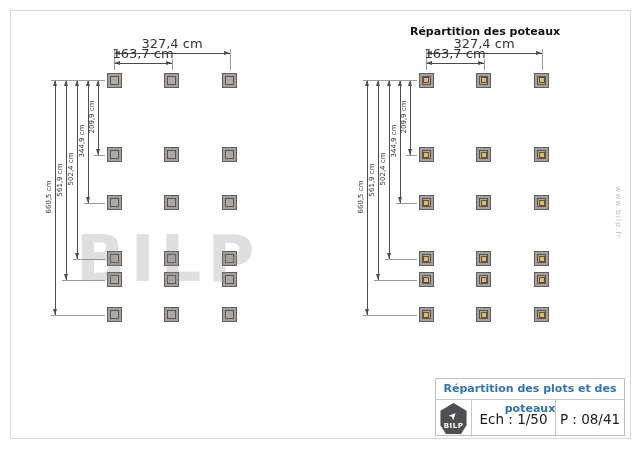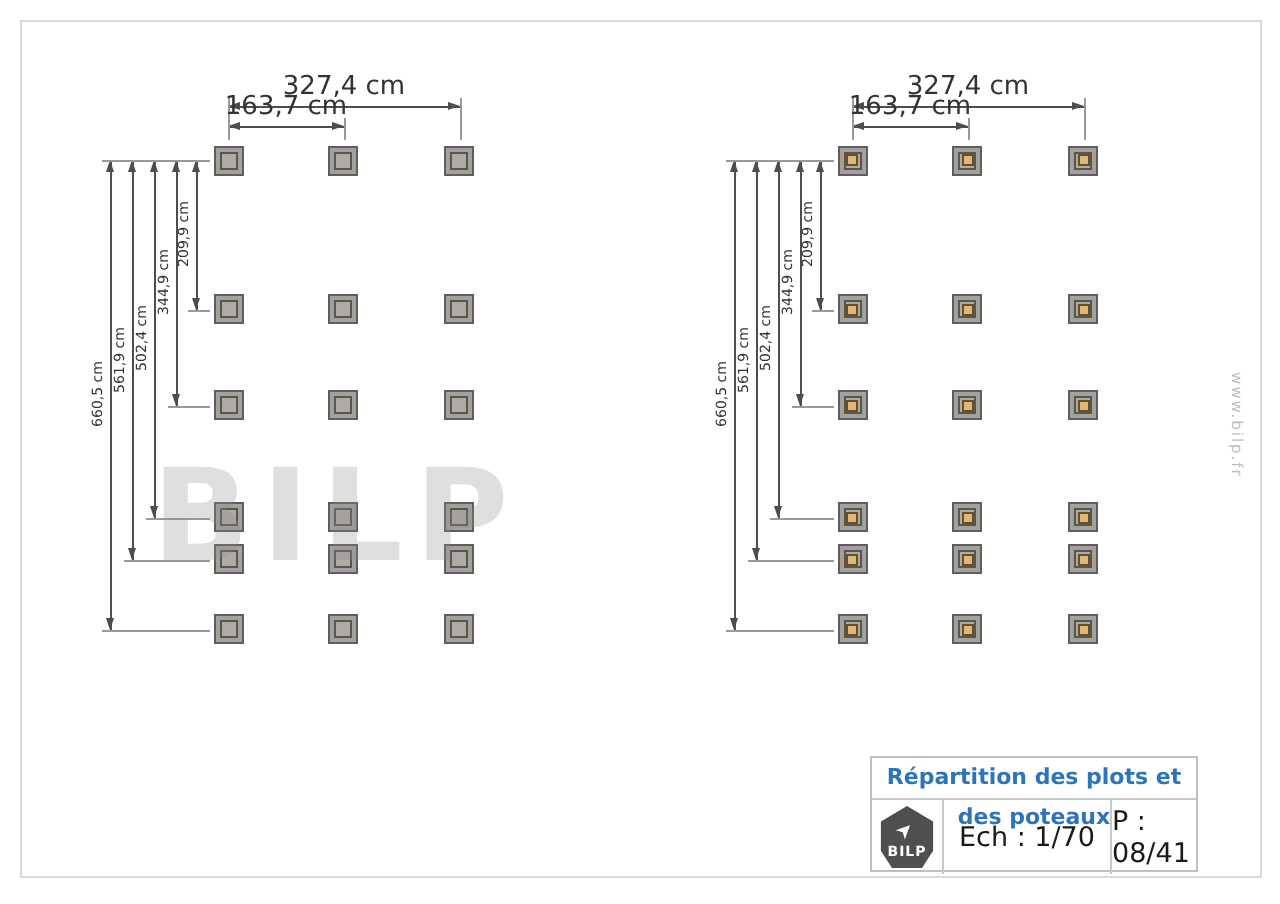--- a/index.html
+++ b/index.html
@@ -28,41 +28,42 @@
   .arr-left{border-top:2.5px solid transparent;border-bottom:2.5px solid transparent;border-right:6px solid #4d4d4d;}
   .arr-right{border-top:2.5px solid transparent;border-bottom:2.5px solid transparent;border-left:6px solid #4d4d4d;}
   
   .wm{position:absolute;font-weight:bold;color:rgba(140,140,140,0.28);pointer-events:none;z-index:30;
       font-family:"DejaVu Sans",sans-serif;}
   .wm1{left:74px;top:148px;font-size:62px;letter-spacing:5px;}
   .wm2{left:76px;top:222px;font-size:64px;letter-spacing:6px;}
   .side-url{position:absolute;left:614px;top:186px;writing-mode:vertical-rl;
             font-size:7.5px;color:#bdbdbd;letter-spacing:1px;}
   
-  .title-block{position:absolute;left:435px;top:378px;width:164px;height:58px;
+  .title-block{position:absolute;left:435px;top:378px;width:190px;height:58px;
                box-sizing:border-box;border:1px solid #b8c0c8;background:#fff;z-index:40;}
   .tb-title{height:20px;line-height:20px;text-align:center;font-size:11px;font-weight:bold;
             color:#2E74B8;border-bottom:1px solid #c3c9ce;}
   .tb-row{display:flex;height:37px;}
   .tb-cell{display:flex;align-items:center;justify-content:center;font-size:13.5px;color:#1a1a1a;}
   .tb-logo-cell{width:35px;border-right:1px solid #c3c9ce;}
   .tb-scale-cell{width:83px;border-right:1px solid #c3c9ce;}
   .tb-page-cell{flex:1;}
   .logo-shape{width:29px;height:31px;background:#4f4f51;
               clip-path:polygon(50% 0%,95% 25%,95% 72%,76% 100%,24% 100%,5% 72%,5% 25%);
               display:flex;flex-direction:column;align-items:center;justify-content:flex-end;}
   .logo-quill{color:#fff;font-size:10px;line-height:10px;transform:rotate(-45deg);margin-bottom:1px;}
   .logo-text{color:#fff;font-size:7px;font-weight:bold;letter-spacing:0.5px;line-height:9px;margin-bottom:3px;}
 </style>
 </head>
 <body>
 
 <div id="canvas">
   <div class="frame"></div>
 
+  <div class="diagram-title" style="left:375px;">Répartition des poteaux</div>
 
   <div id="drawing-layer">
       <div class="sq" style="left: 106.5px; top: 72.5px;">
         <div class="inner"></div>
       </div>
       <div class="sq" style="left: 164.499px; top: 72.5px;">
         <div class="inner"></div>
       </div>
       <div class="sq" style="left: 222.498px; top: 72.5px;">
         <div class="inner"></div>
@@ -285,17 +286,17 @@
 
   <div class="title-block">
     <div class="tb-title">Répartition des plots et des poteaux</div>
     <div class="tb-row">
       <div class="tb-cell tb-logo-cell">
         <div class="logo-shape">
           <span class="logo-quill">➤</span>
           <span class="logo-text">BILP</span>
         </div>
       </div>
-      <div class="tb-cell tb-scale-cell">Ech : 1/70</div>
+      <div class="tb-cell tb-scale-cell">Ech : 1/50</div>
       <div class="tb-cell tb-page-cell">P : 08/41</div>
     </div>
   </div>
 </div>
 
 </body></html>

